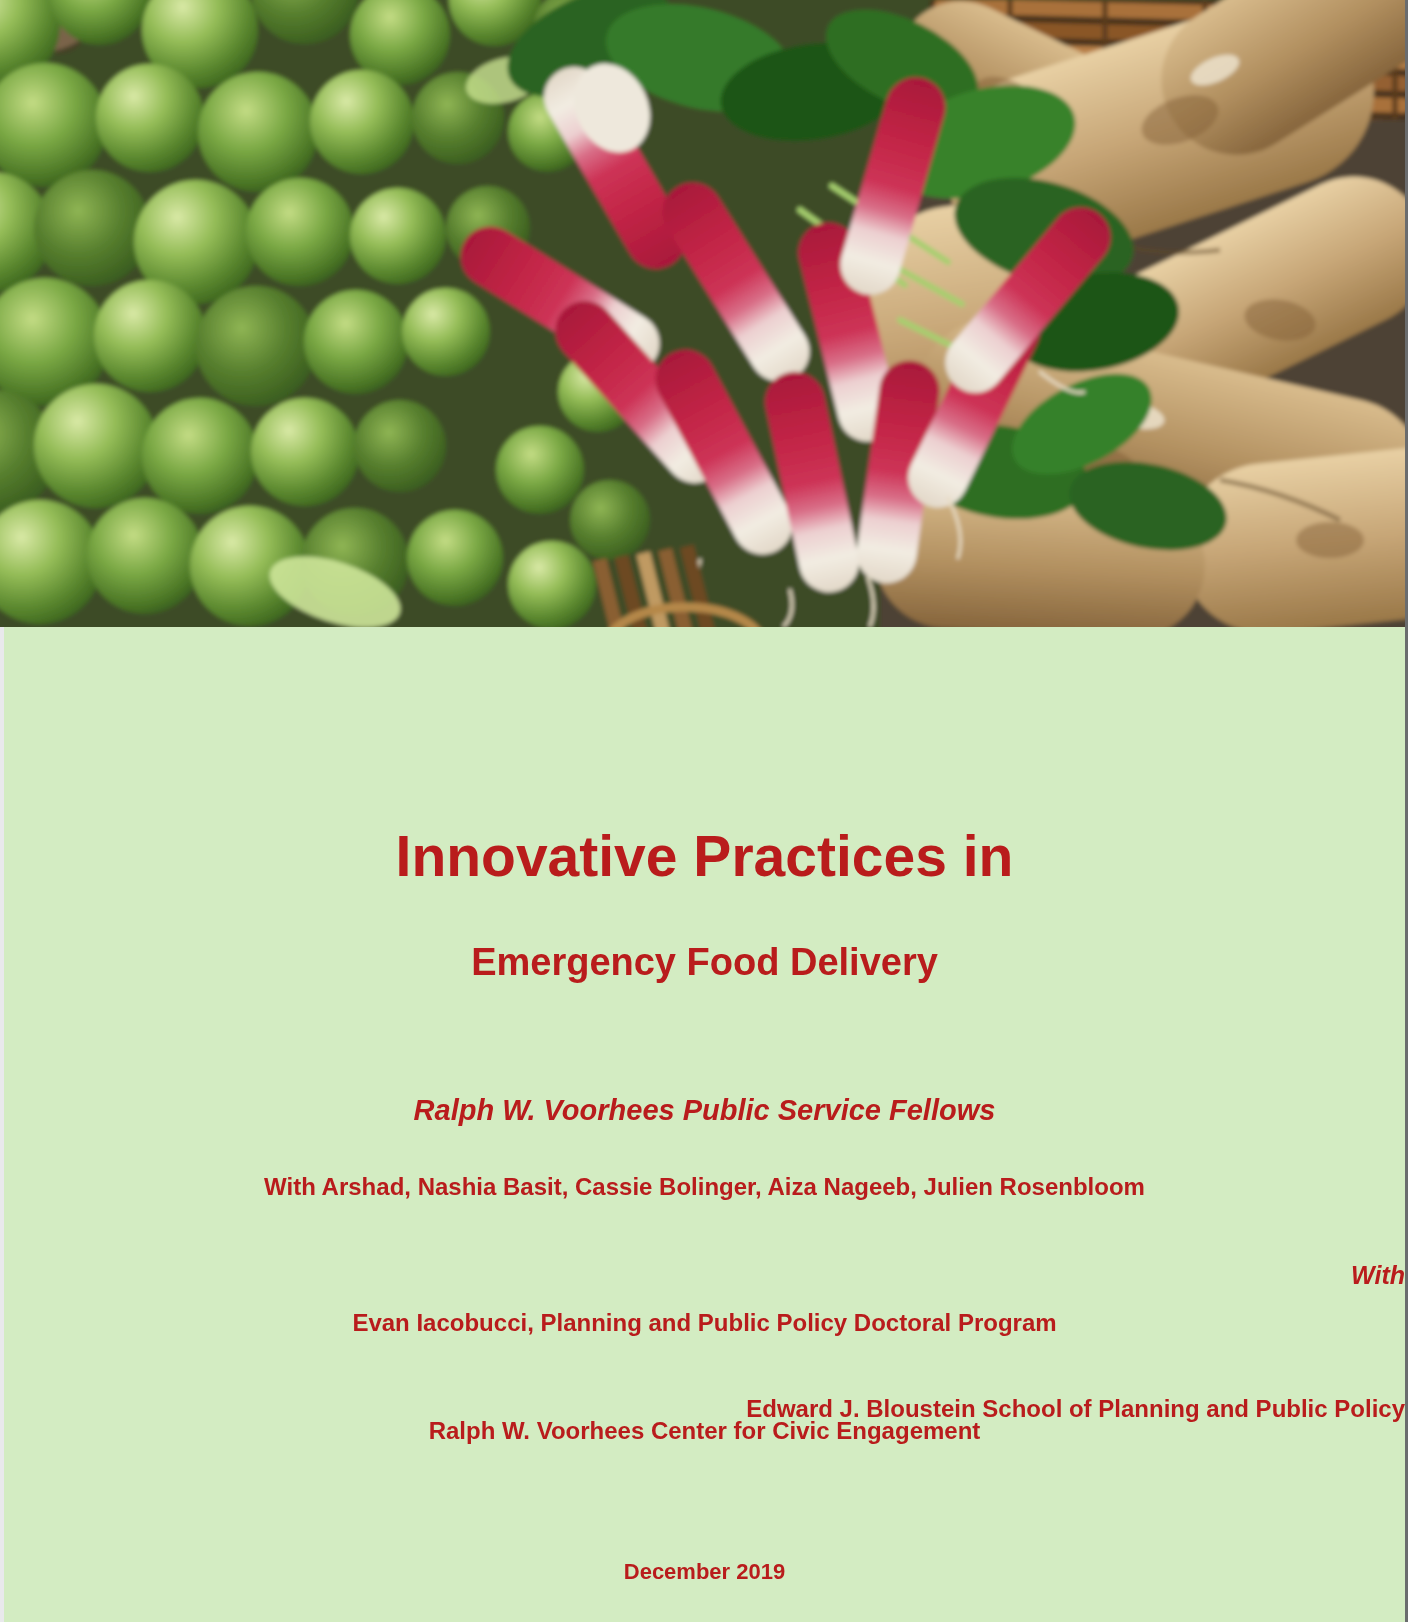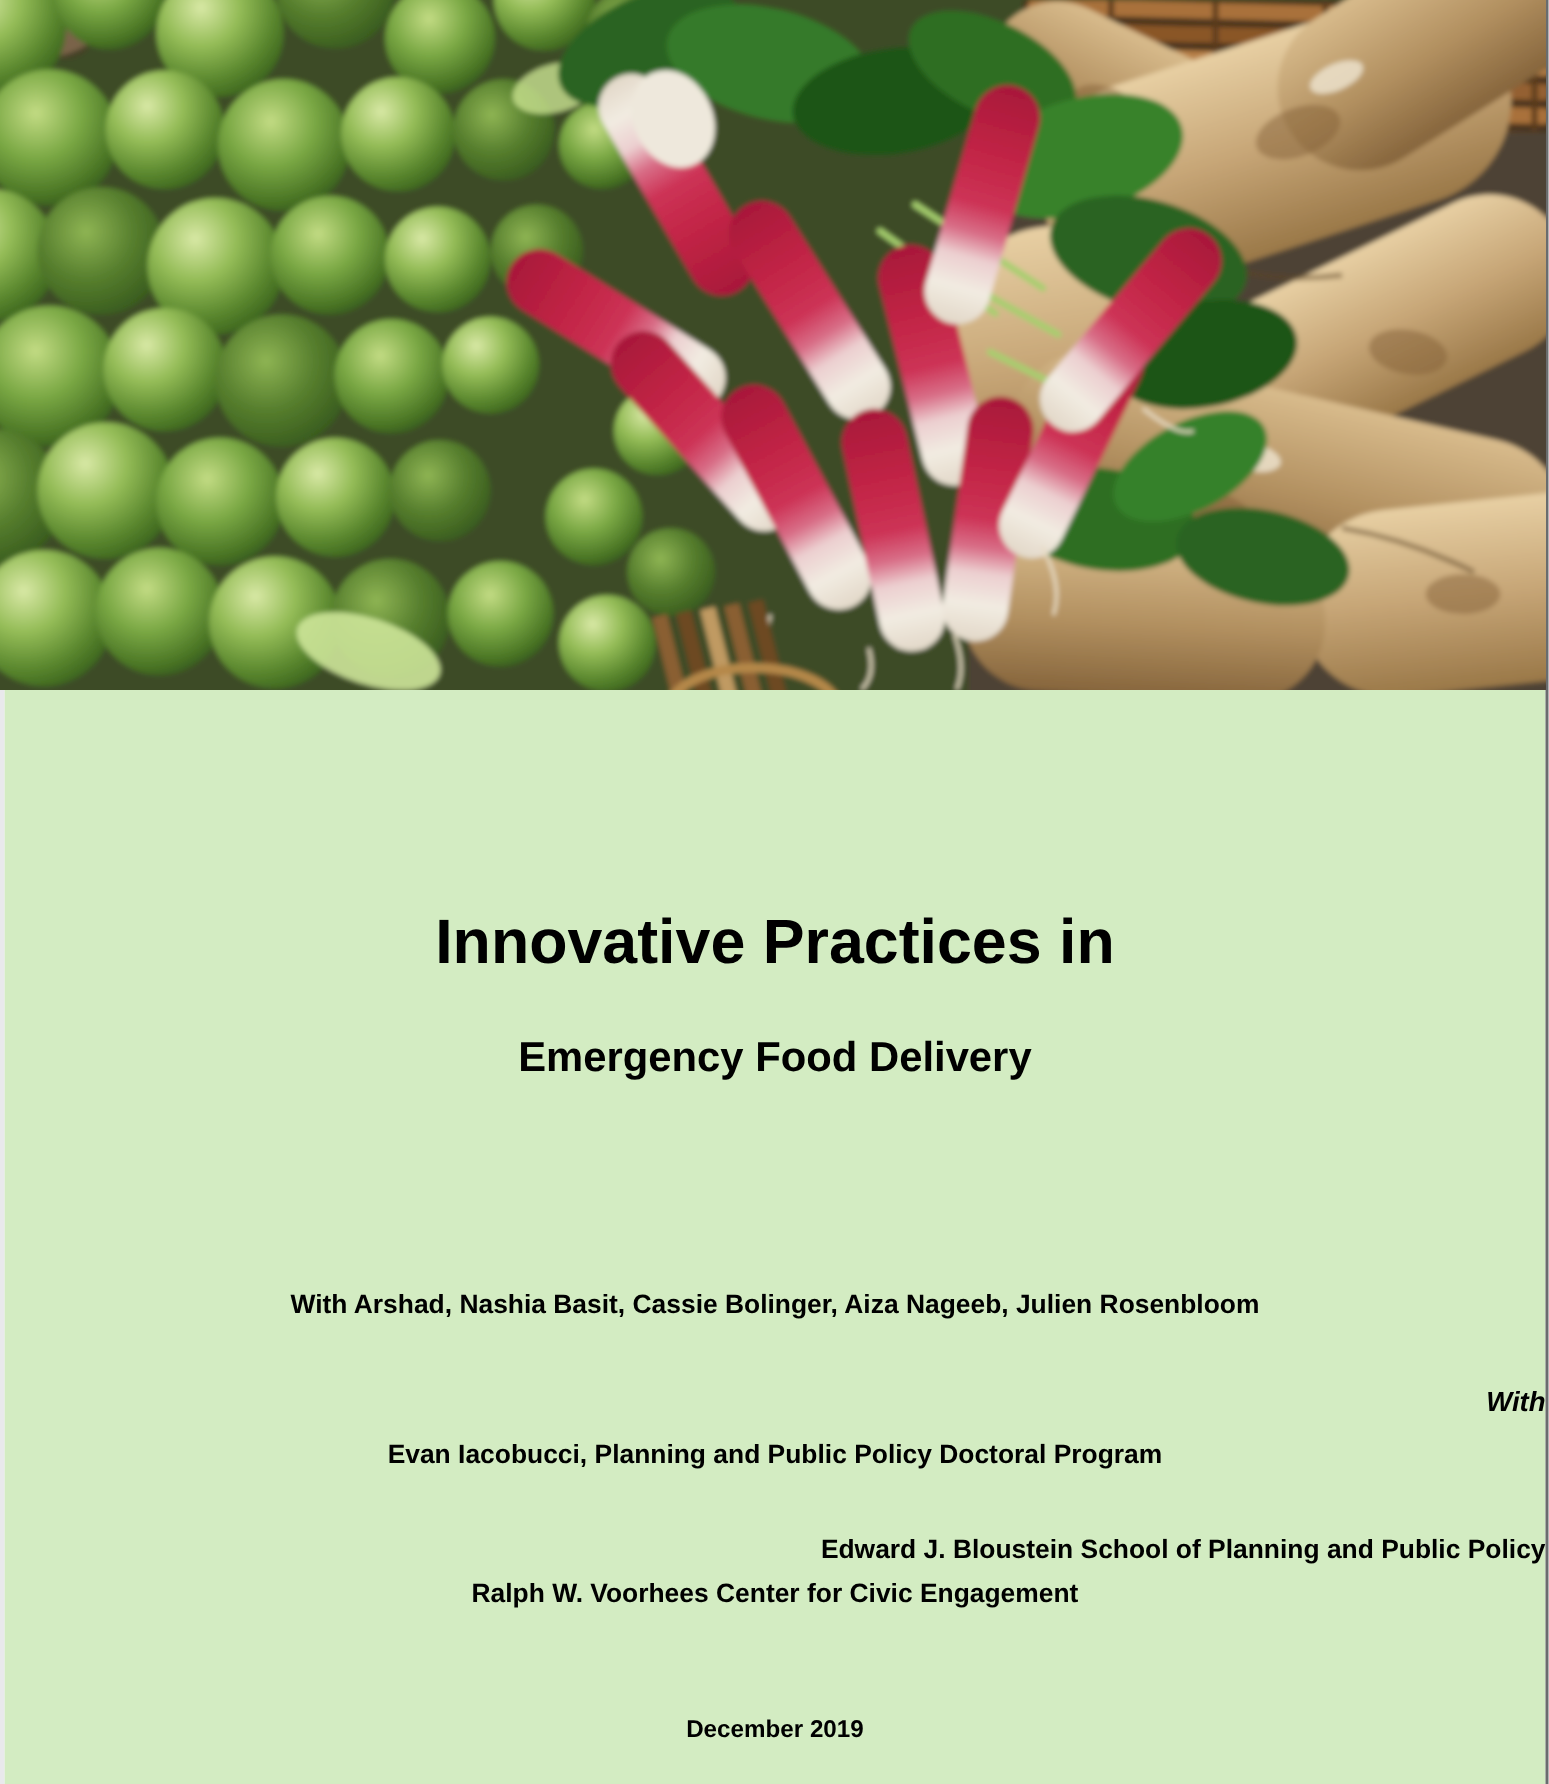--- a/index.html
+++ b/index.html
@@ -7,30 +7,30 @@
     position:relative;width:1408px;height:1622px;overflow:hidden;
     background:#ffffff;font-family:"Liberation Sans",sans-serif;
   }
   .photo{position:absolute;left:0;top:0;width:1405px;height:627px;overflow:hidden;}
   .photo svg{display:block;}
   .panel{position:absolute;left:4px;top:627px;width:1401px;height:995px;background:#d3ecc2;}
   .left-strip{position:absolute;left:0;top:627px;width:4px;height:995px;background:#e9e9ec;}
   .right-strip{position:absolute;left:1405px;top:0;width:3px;height:1622px;background:#6a6c6e;}
   .line{
     position:absolute;left:0;width:100%;text-align:center;
-    color:#000000;font-weight:bold;white-space:nowrap;line-height:1.15;
+    color:#b91c1c;font-weight:bold;white-space:nowrap;line-height:1.15;
   }
   .title1{top:197px;font-size:57px;}
   .title2{top:314px;font-size:38px;}
   .subtitle{top:467px;font-size:29px;font-style:italic;}
   .authors{top:546px;font-size:24px;}
   .with{top:634px;font-size:25px;font-style:italic;text-align:right;}
   .contrib{top:682px;font-size:24px;}
   .school1{top:768px;font-size:24px;text-align:right;}
-  .school2{top:808px;font-size:24px;}
+  .school2{top:790px;font-size:24px;}
   .date{top:932px;font-size:22px;}
 </style>
 </head>
 <body>
 
 <div class="screen">
 
   <div class="photo" role="img" aria-label="Market produce photo: brussels sprouts, French breakfast radishes with leafy greens, and tan root vegetables in a wicker basket">
     <svg width="1405" height="627" viewBox="0 0 1405 627" xmlns="http://www.w3.org/2000/svg">
       <defs>
@@ -212,20 +212,21 @@
           </g>
           <ellipse cx="20" cy="52" rx="78" ry="40" fill="none" stroke="#b5884a" stroke-width="9"></ellipse>
         </g>
       </g>
     </svg>
   </div>
 
   <div class="panel">
     <div class="line title1">Innovative Practices in</div>
     <div class="line title2">Emergency Food Delivery</div>
+    <div class="line subtitle">Ralph W. Voorhees Public Service Fellows</div>
     <div class="line authors">With Arshad, Nashia Basit, Cassie Bolinger, Aiza Nageeb, Julien Rosenbloom</div>
     <div class="line with">With</div>
     <div class="line contrib">Evan Iacobucci, Planning and Public Policy Doctoral Program</div>
     <div class="line school1">Edward J. Bloustein School of Planning and Public Policy</div>
     <div class="line school2">Ralph W. Voorhees Center for Civic Engagement</div>
     <div class="line date">December 2019</div>
   </div>
 
   <div class="left-strip"></div>
   <div class="right-strip"></div>

